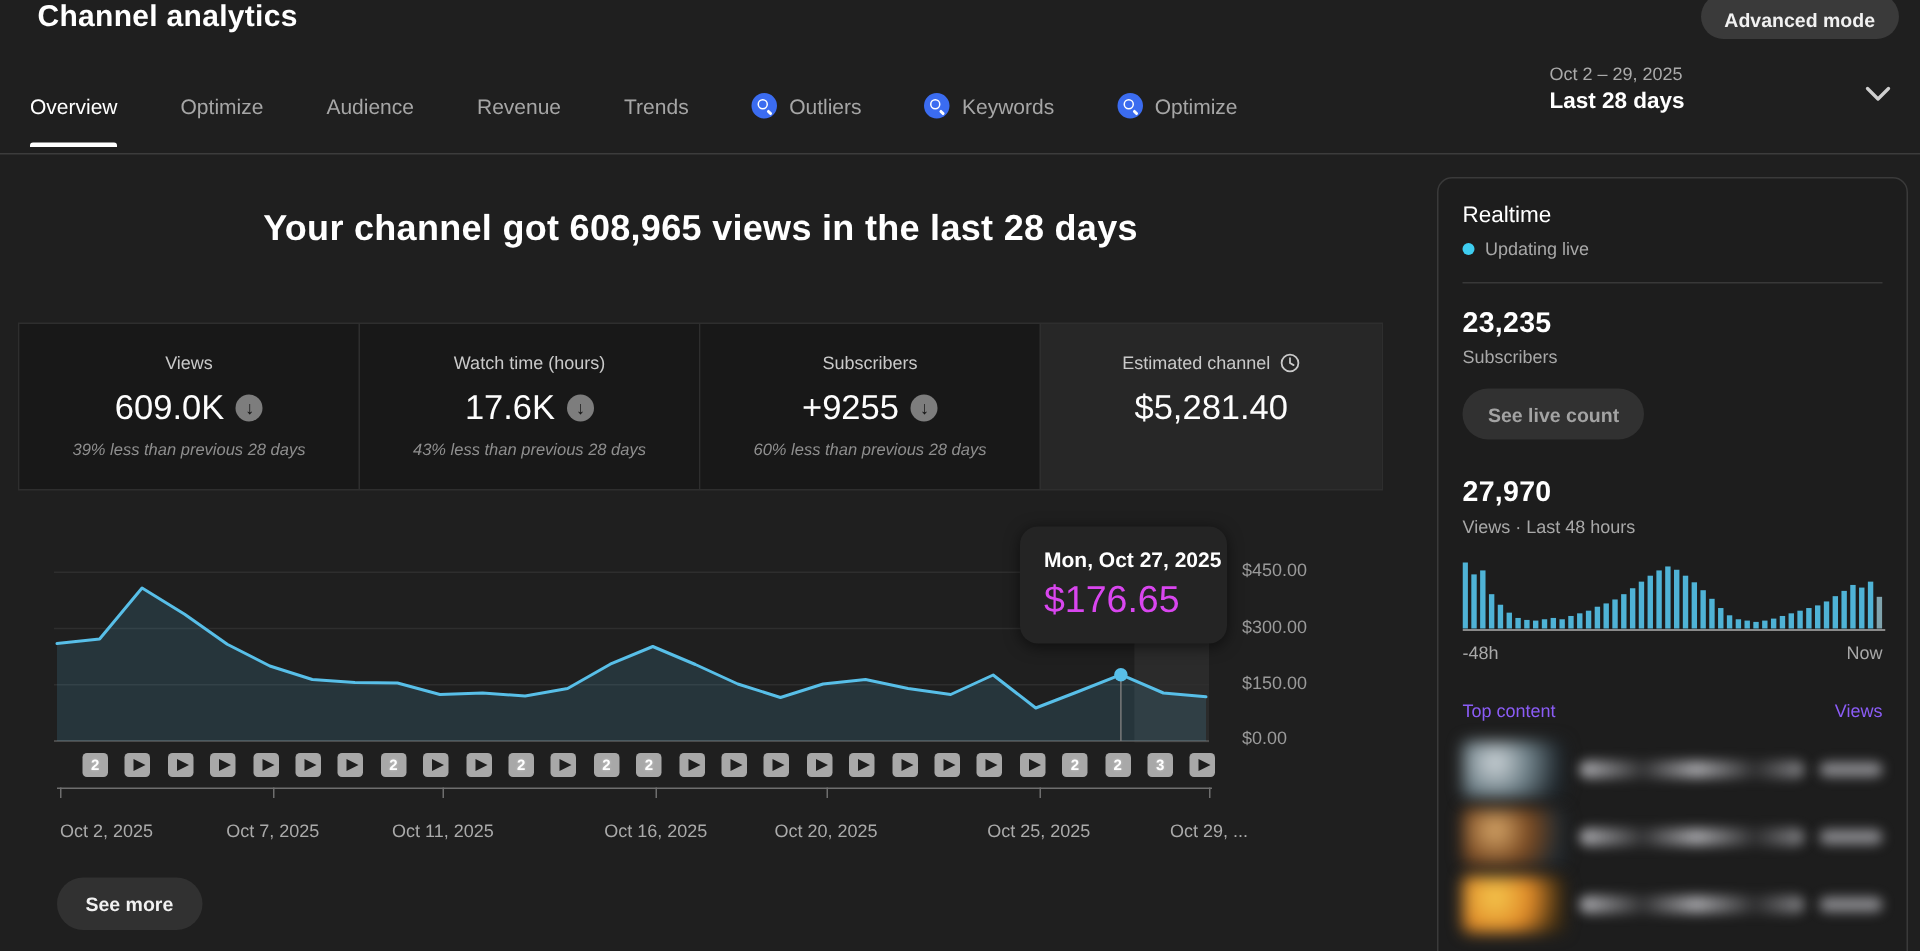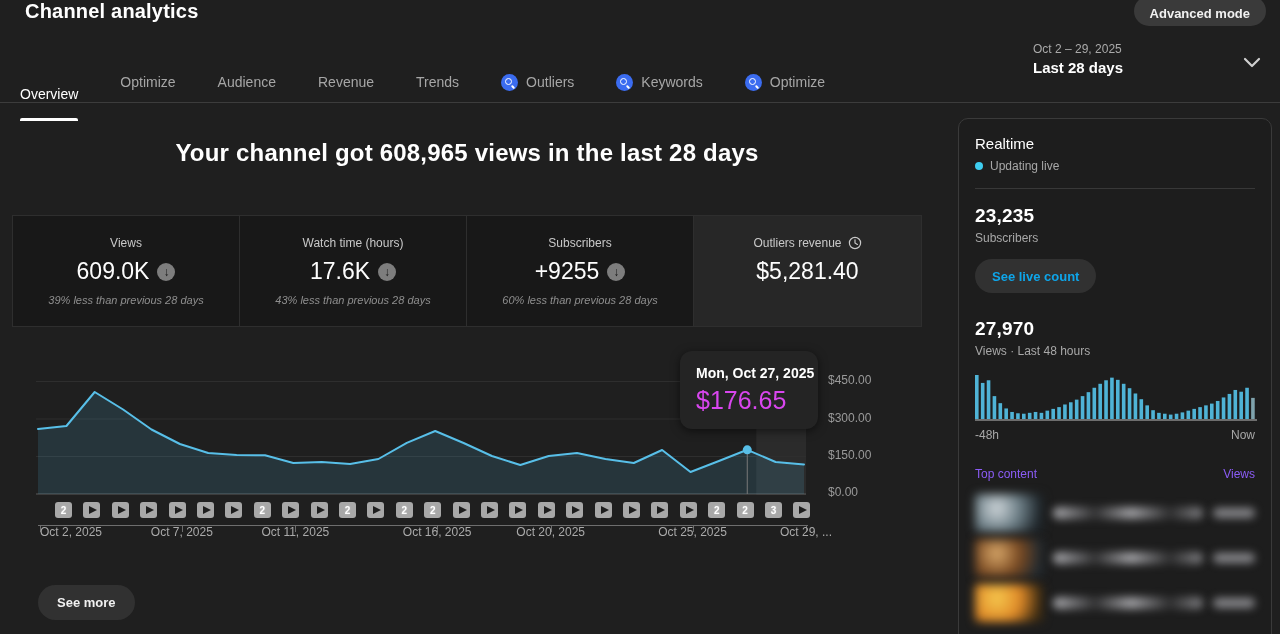--- a/index.html
+++ b/index.html
@@ -10,21 +10,21 @@
     position:relative;
   }
   
   .page-title { position:absolute; left:25px; top:0; font-size:20px; font-weight:bold; letter-spacing:.2px; }
   .advanced-btn { position:absolute; right:14px; top:-4px; height:30px; padding:4px 16px 0 16px;
     background:#3a3a3a; color:#f1f1f1; border:none; border-radius:15px; font-size:13px; font-weight:bold;
     font-family:inherit; cursor:pointer; }
   .tabs { position:absolute; left:20px; top:62px; display:flex; gap:42px; align-items:center; }
   .tab { color:#a6a6a6; font-size:14px; font-weight:500; padding-bottom:19px; position:relative;
     display:flex; align-items:center; gap:8px; cursor:pointer; white-space:nowrap; }
-  .tab.active { color:#fff;margin-top:24px; }
+  .tab.active { color:#fff; }
   .tab.active::after { content:""; position:absolute; left:0; right:0; bottom:0; height:3px; background:#fff; border-radius:2px 2px 0 0; }
   .tab-icon { width:17px; height:17px; border-radius:50%; background:#3b6cf0; position:relative; flex:none; }
   .tab-icon::before { content:""; position:absolute; top:4px; left:4px; width:5px; height:5px;
     border:1.5px solid #fff; border-radius:50%; }
   .tab-icon::after { content:""; position:absolute; bottom:3px; right:3px; width:4px; height:2px;
     background:#fff; transform:rotate(45deg); border-radius:1px; }
   .tabs-divider { position:absolute; left:0; top:102px; width:1280px; height:1px; background:#3c3c3c; }
   .date-block { position:absolute; left:1033px; top:42px; cursor:pointer; }
   .date-sub { font-size:12px; color:#aaa; }
   .date-main { font-size:15px; font-weight:bold; color:#fff; margin-top:3px; }
@@ -55,34 +55,34 @@
   .tooltip-date { font-size:14px; font-weight:bold; color:#fff; white-space:nowrap; }
   .tooltip-value { margin-top:5px; font-size:25px; color:#d946ef; font-weight:500; }
   .markers { position:absolute; left:24px; top:287px; width:795px; height:17px; }
   .marker { position:absolute; top:0; width:17px; height:16px; background:#a8a8a8; border-radius:3px;
     display:flex; align-items:center; justify-content:center; cursor:pointer; }
   .marker .tri { width:0; height:0; border-left:8px solid #1d1d1d; border-top:4.5px solid transparent;
     border-bottom:4.5px solid transparent; margin-left:3px; }
   .marker .num { color:#fff; font-size:10px; font-weight:bold; text-shadow:0 0 2px rgba(255,255,255,.4); }
   .x-axis-line { position:absolute; left:26px; top:310px; width:770px; height:1px; background:#6e6e6e; }
   .x-tick { position:absolute; top:310px; width:1px; height:7px; background:#6e6e6e; }
-  .x-label { position:absolute; top:310px; font-size:12px; color:#aaa; white-space:nowrap; }
+  .x-label { position:absolute; top:332px; font-size:12px; color:#aaa; white-space:nowrap; }
   .see-more { position:absolute; left:26px; top:370px; height:35px; padding:0 19px; background:#313131;
     color:#f1f1f1; font-size:13px; font-weight:bold; border:none; border-radius:18px; font-family:inherit; cursor:pointer; }
 
   
   .rt-card { position:absolute; left:958px; top:118px; width:314px; height:540px;
     border:1px solid #3a3a3a; border-radius:10px; background:#1d1d1d; padding:16px; }
   .rt-title { font-size:15px; font-weight:normal; }
   .rt-live { margin-top:7px; display:flex; align-items:center; gap:7px; font-size:12px; color:#a8a8a8; }
   .live-dot { width:8px; height:8px; border-radius:50%; background:#3ecdf0; flex:none; }
   .rt-divider { margin:15px 0 16px 0; height:1px; background:#383838; border:none; }
   .rt-big { font-size:19px; font-weight:bold; letter-spacing:.2px; }
   .rt-sub { margin-top:4px; font-size:12px; color:#a8a8a8; }
-  .rt-btn { margin-top:14px; height:34px; padding:0 17px; background:#313131; color:#0ea5e9;
+  .rt-btn { margin-top:14px; height:34px; padding:0 17px; background:#313131; color:#a3a3a3;
     font-size:13px; font-weight:bold; border:none; border-radius:17px; font-family:inherit; cursor:pointer; }
   .rt-views { margin-top:25px; }
   .rt-bars { display:block; margin-top:13px; width:282px; height:51px; }
   .rt-axis { display:flex; justify-content:space-between; font-size:12px; color:#a8a8a8; margin-top:6px; }
   .tc-head { display:flex; justify-content:space-between; font-size:12px; color:#8b5cf6; margin-top:25px; }
   .tc-rows { margin-top:9px; }
   .tc-row { display:flex; align-items:center; gap:10px; height:45px; cursor:pointer; }
   .tc-thumb { width:68px; height:38px; border-radius:4px; filter:blur(5px); flex:none; }
   .tc-title { height:12px; border-radius:6px; filter:blur(4px);
     background:linear-gradient(90deg, rgba(200,200,205,.85), rgba(120,120,125,.25) 28%, rgba(205,205,210,.75) 52%, rgba(120,120,125,.2) 78%, rgba(185,185,190,.65)); }
@@ -151,21 +151,21 @@
           <span>17.6K</span>
           <span class="arrow-circle">↓</span>
         </div><div class="metric-sub">43% less than previous 28 days</div></div>
       <div class="metric-cell"><div class="metric-label">
           <span>Subscribers</span>
         </div><div class="metric-value">
           <span>+9255</span>
           <span class="arrow-circle">↓</span>
         </div><div class="metric-sub">60% less than previous 28 days</div></div>
       <div class="metric-cell selected"><div class="metric-label">
-          <span>Outliers revenue</span>
+          <span>Estimated channel</span>
           <svg width="14" height="14" viewBox="0 0 14 14">
             <circle cx="7" cy="7" r="5.6" fill="none" stroke="#c9c9c9" stroke-width="1.2"></circle>
             <polyline points="7,3.8 7,7 9.4,8.4" fill="none" stroke="#c9c9c9" stroke-width="1.2" stroke-linecap="round"></polyline>
           </svg>
         </div><div class="metric-value">
           <span>$5,281.40</span>
         </div></div>
     </div>
 
   <svg class="plot-svg" id="mainChart" viewBox="0 0 770 124" preserveAspectRatio="none">

